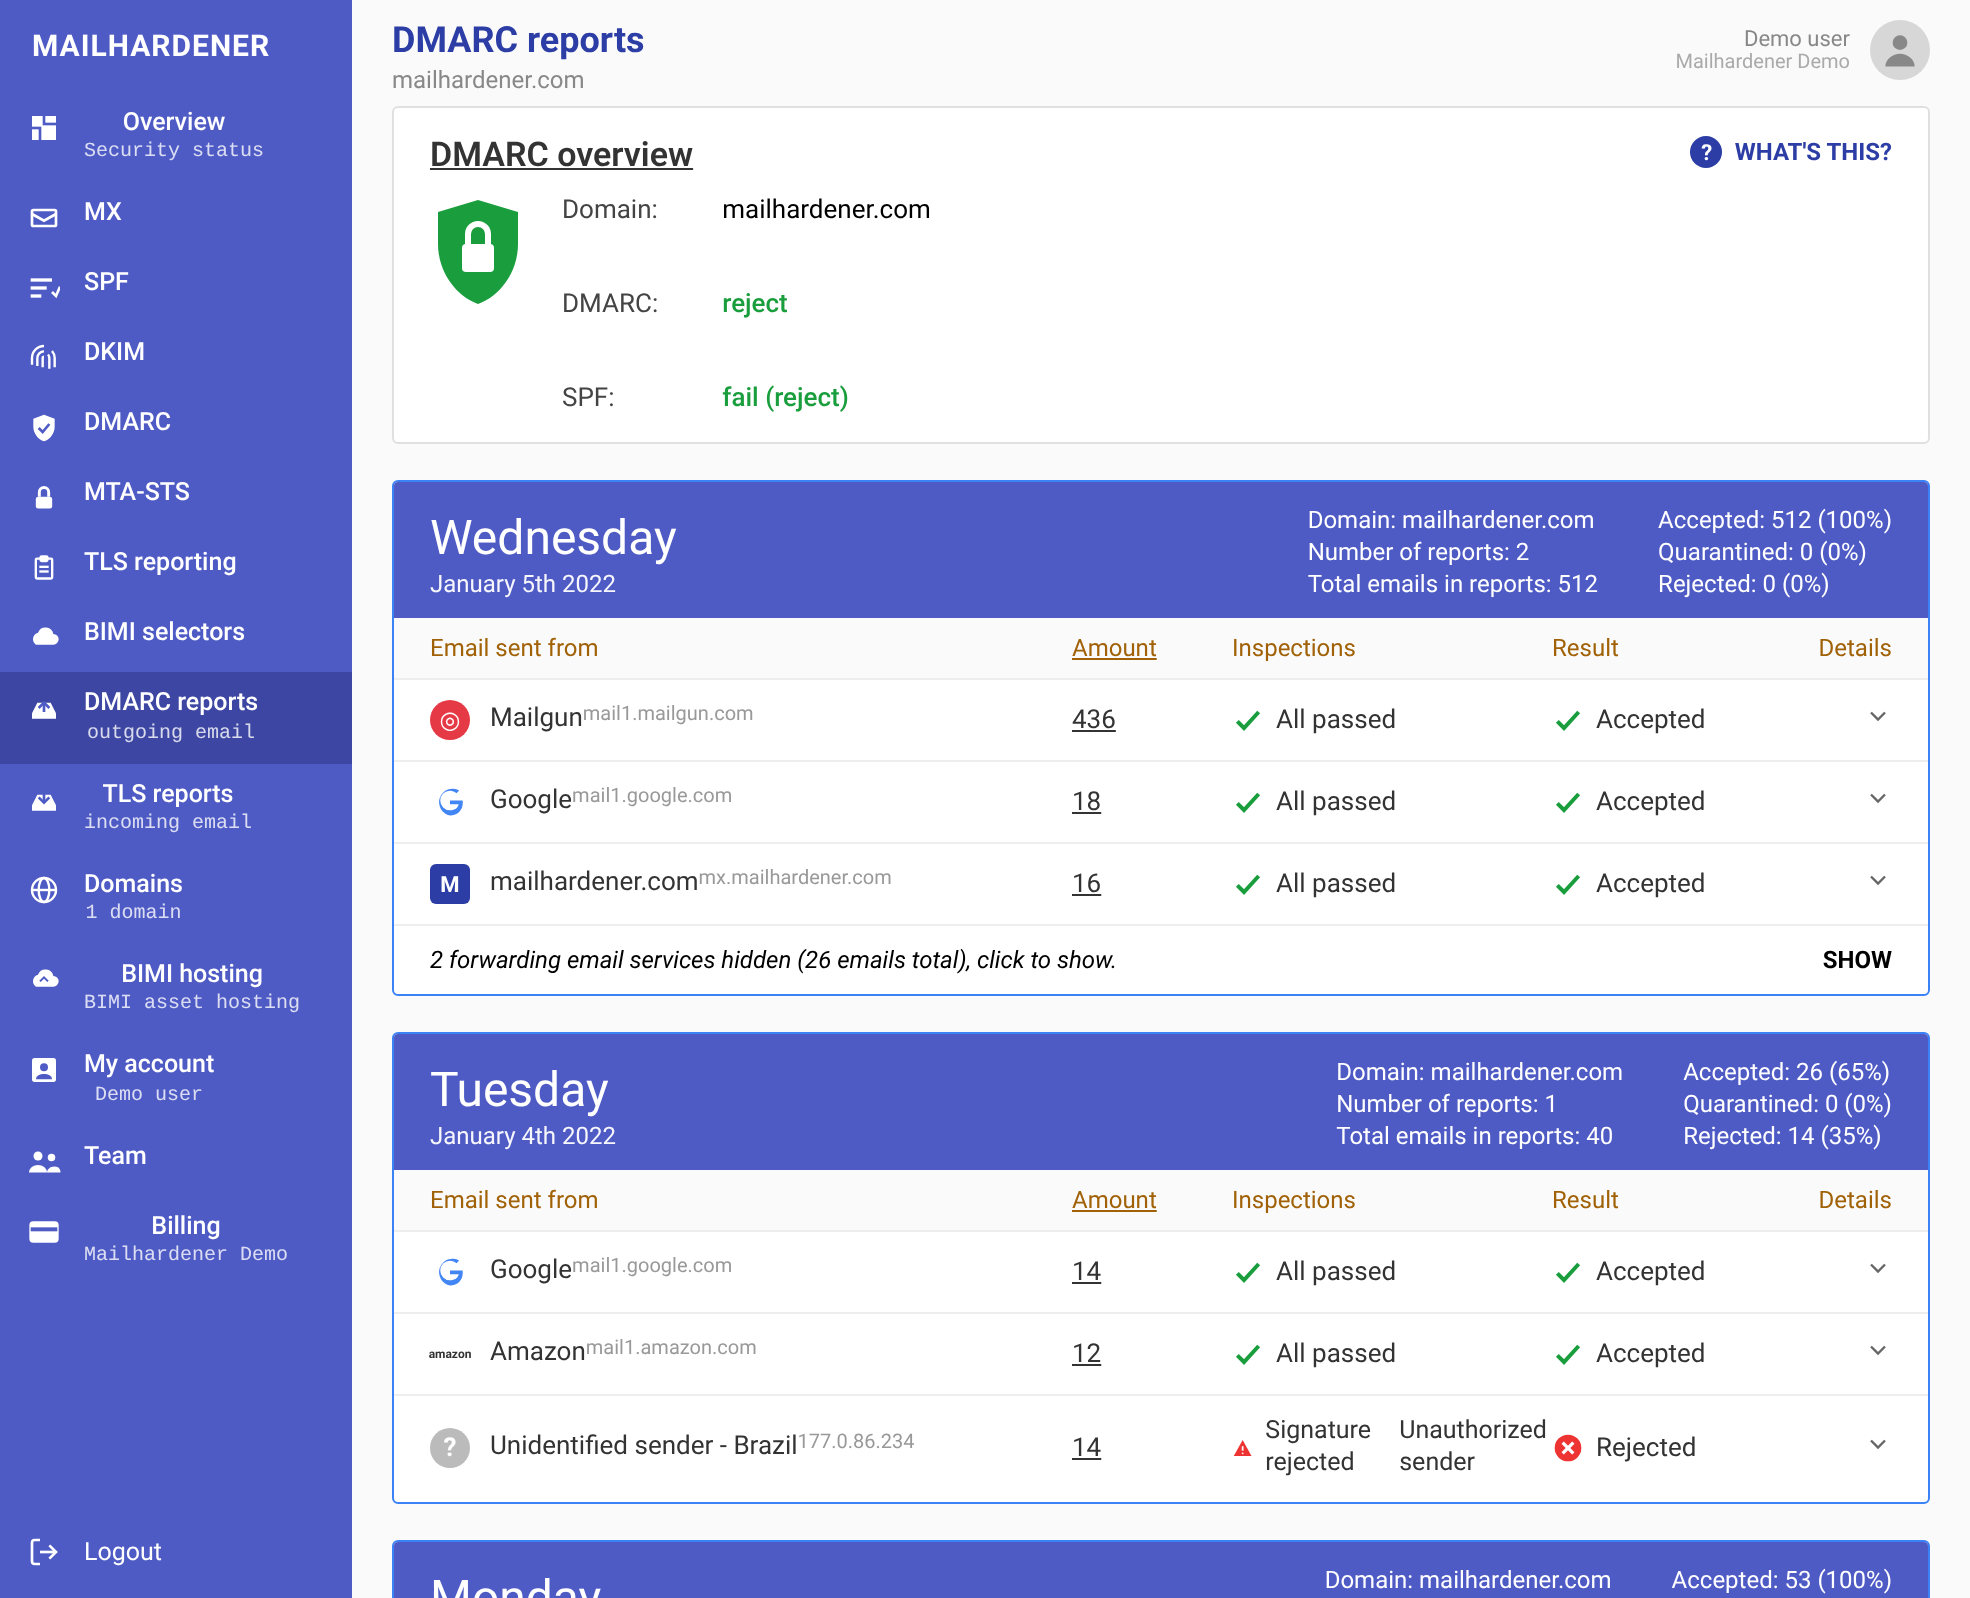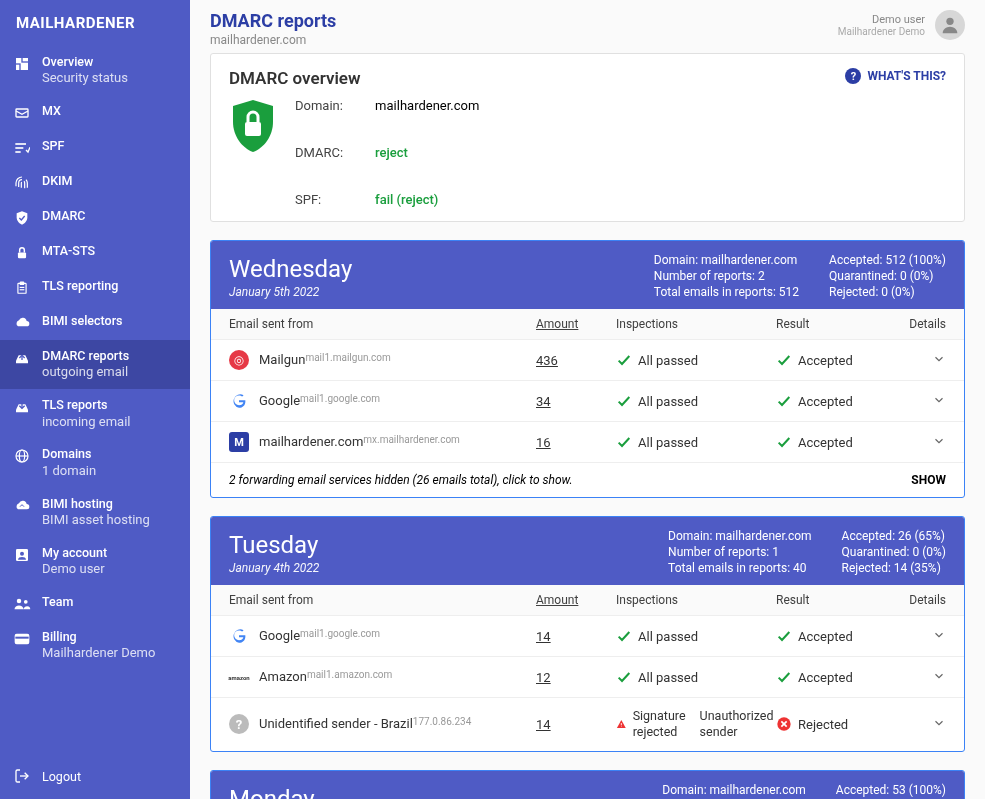--- a/index.html
+++ b/index.html
@@ -1,61 +1,61 @@
 <!DOCTYPE html>
 <html><head>
   <meta charset="utf-8">
   <style>
     * { margin: 0; padding: 0; box-sizing: border-box; }
     body { font-family: -apple-system, BlinkMacSystemFont, 'Segoe UI', Roboto, sans-serif; background: #f5f5f5; width: 985px; height: 799px; overflow: hidden; display: flex; }
     
-    .sidebar { width: 190px; background: #4f5bc5; color: #fff; display: flex; flex-direction: column; flex-shrink: 0; }
+    .sidebar { width: 176px; background: #4f5bc5; color: #fff; display: flex; flex-direction: column; flex-shrink: 0; }
     .sidebar-header { padding: 14px 16px; font-size: 15px; font-weight: 700; letter-spacing: 0.5px; }
-    .sidebar-nav { flex: 1; overflow-y: auto; }
+    .sidebar-nav { flex: 1; overflow-y: auto; text-align: center; }
     .sidebar-item { display: flex; align-items: flex-start; padding: 8px 12px; font-size: 12px; cursor: pointer; color: #fff; }
     .sidebar-item.active { background: #3d47a3; }
     .sidebar-item .icon { width: 20px; height: 18px; display: flex; align-items: center; justify-content: center; margin-right: 10px; flex-shrink: 0; margin-top: 1px; }
     .sidebar-item-text { display: flex; flex-direction: column; line-height: 1.3; }
     .sidebar-item-label { font-size: 12.5px; font-weight: 500; }
-    .sidebar-item-sub { font-size: 13px; opacity: 0.8; font-weight: 400; }
+    .sidebar-item-sub { font-size: 10px; opacity: 0.8; font-weight: 400; font-family: Liberation Mono, monospace; }
     .sidebar-footer { padding: 14px 12px; display: flex; align-items: center; font-size: 12.5px; cursor: pointer; }
     .sidebar-footer .icon { width: 20px; height: 18px; display: flex; align-items: center; justify-content: center; margin-right: 10px; }
     
     .main { flex: 1; background: #fafafa; display: flex; flex-direction: column; overflow: hidden; }
     .topbar { padding: 10px 20px 6px 20px; display: flex; justify-content: space-between; align-items: flex-start; }
     .topbar-left { display: flex; flex-direction: column; }
     .page-title { color: #2c3ea5; font-size: 18px; font-weight: 700; }
     .page-sub { color: #888; font-size: 12px; margin-top: 2px; }
     .topbar-right { display: flex; align-items: center; gap: 10px; }
     .user-block { text-align: right; }
     .user-name { font-size: 11px; color: #888; }
     .user-org { font-size: 10px; color: #aaa; }
     .avatar { width: 30px; height: 30px; border-radius: 50%; background: #d7d7d7; display: flex; align-items: center; justify-content: center; }
     
     .content { flex: 1; overflow-y: auto; padding: 0 20px 20px 20px; }
     
     .overview-card { background: #fff; border: 1px solid #e0e0e0; border-radius: 3px; padding: 14px 18px; margin-bottom: 18px; position: relative; }
-    .overview-title { font-size: 17px; font-weight: 600; margin-bottom: 10px; color: #333; }
+    .overview-title { font-size: 17px; font-weight: 600; margin-bottom: 10px; color: #333; text-decoration: underline; }
     .overview-body { display: flex; align-items: flex-start; gap: 18px; }
     .shield { width: 48px; height: 56px; }
     .overview-fields { display: grid; grid-template-columns: auto auto; column-gap: 12px; row-gap: 4px; font-size: 13px; gap: 32px; }
     .overview-fields .label { color: #444; }
     .overview-fields .val-green { color: #1a9e3d; font-weight: 500; }
     .whats-this { position: absolute; right: 18px; top: 14px; color: #2c3ea5; font-size: 12px; font-weight: 700; display: flex; align-items: center; gap: 6px; cursor: pointer; }
     .help-circle { width: 16px; height: 16px; border-radius: 50%; background: #2c3ea5; color: #fff; display: flex; align-items: center; justify-content: center; font-size: 11px; font-weight: 700; }
     
     .day-section { margin-bottom: 18px; background: #fff; border: 1px solid #3b82f6; border-radius: 3px; overflow: hidden; }
     .day-header { background: #4f5bc5; color: #fff; padding: 12px 18px 10px 18px; display: flex; justify-content: space-between; align-items: flex-end; }
     .day-header-left { }
     .day-name { font-size: 24px; font-weight: 400; }
-    .day-date { font-size: 12px; margin-top: 2px; opacity: 0.95; font-style: italic; }
+    .day-date { font-size: 12px; margin-top: 2px; opacity: 0.95; }
     .day-header-right { display: flex; gap: 30px; font-size: 12px; }
     .day-stats { display: flex; flex-direction: column; gap: 2px; }
     
-    .row-header { display: flex; padding: 8px 18px; border-bottom: 1px solid #eee; font-size: 12px; color: #404040; background: #fafafa; }
+    .row-header { display: flex; padding: 8px 18px; border-bottom: 1px solid #eee; font-size: 12px; color: #a16207; background: #fafafa; }
     .row { display: flex; padding: 10px 18px; border-bottom: 1px solid #eee; align-items: center; font-size: 13px; color: #333; }
     .row:last-child { border-bottom: none; }
     .col-from { flex: 1; display: flex; align-items: center; gap: 10px; }
     .col-amount { width: 80px; text-decoration: underline; }
     .col-insp { width: 160px; display: flex; align-items: center; gap: 6px; }
     .col-result { width: 110px; display: flex; align-items: center; gap: 6px; }
     .col-details { width: 60px; text-align: right; display: flex; align-items: center; justify-content: flex-end; }
     .sender-icon { width: 20px; height: 20px; border-radius: 50%; display: flex; align-items: center; justify-content: center; flex-shrink: 0; }
     .sender-text { display: flex; flex-direction: row; line-height: 1.2; }
     .sender-name { font-size: 13px; }
@@ -376,21 +376,21 @@
           <span class="sender-icon">
               <svg width="18" height="18" viewBox="0 0 24 24">
                 <path d="M12 11v2.5h5.8c-.5 2.5-2.6 4-5.8 4a6.5 6.5 0 1 1 0-13c1.7 0 3.2.6 4.3 1.6l1.8-1.8A9 9 0 1 0 12 21c5 0 8.5-3.5 8.5-8.5 0-.5 0-1-.1-1.5H12z" fill="#4285F4"></path>
               </svg>
             </span>
           <span class="sender-text">
               <span class="sender-name">Google</span>
               <span class="sender-sub">mail1.google.com</span>
             </span>
         </div>
-        <div class="col-amount">34</div>
+        <div class="col-amount">18</div>
         <div class="col-insp">
             <svg width="16" height="16" viewBox="0 0 24 24" class="ic-check">
               <polyline points="4,13 9,18 20,6" fill="none" stroke="currentColor" stroke-width="3"></polyline>
             </svg>
             <span>All passed</span>
           </div>
         <div class="col-result">
             <svg width="16" height="16" viewBox="0 0 24 24" class="ic-check">
               <polyline points="4,13 9,18 20,6" fill="none" stroke="currentColor" stroke-width="3"></polyline>
             </svg>

